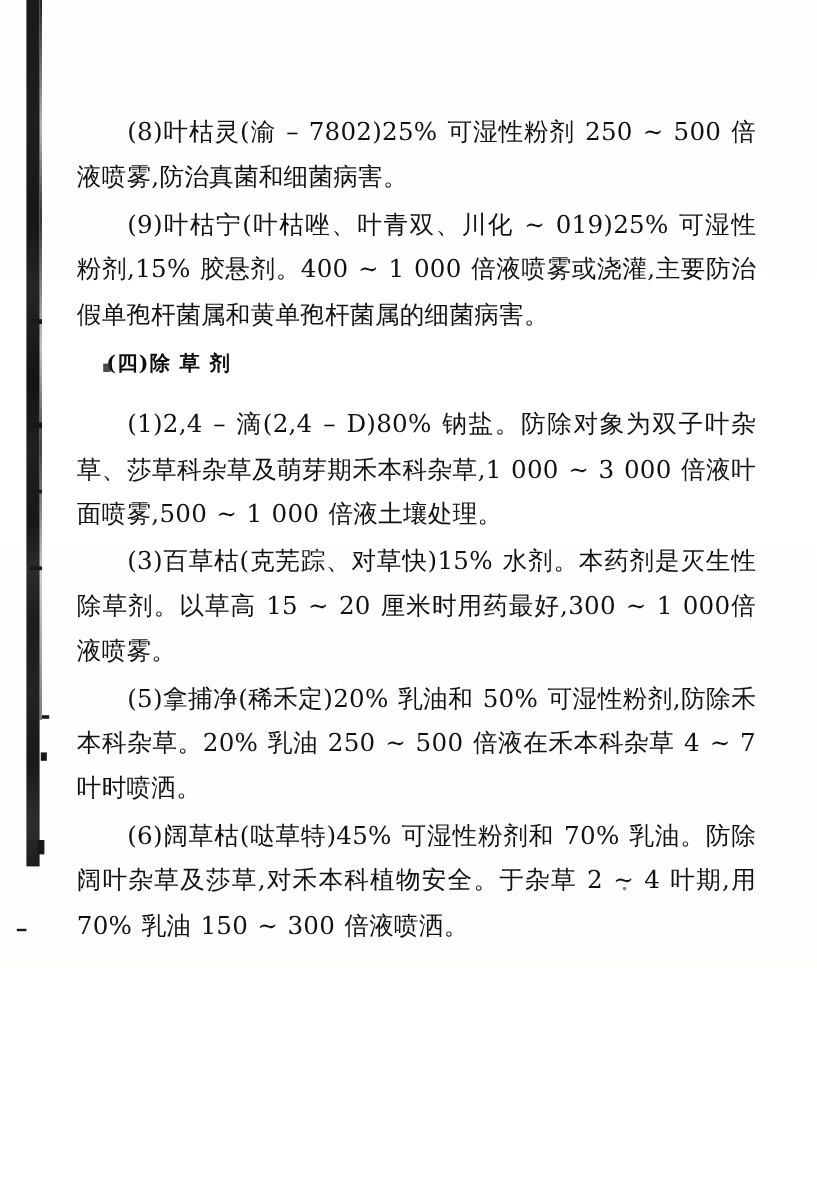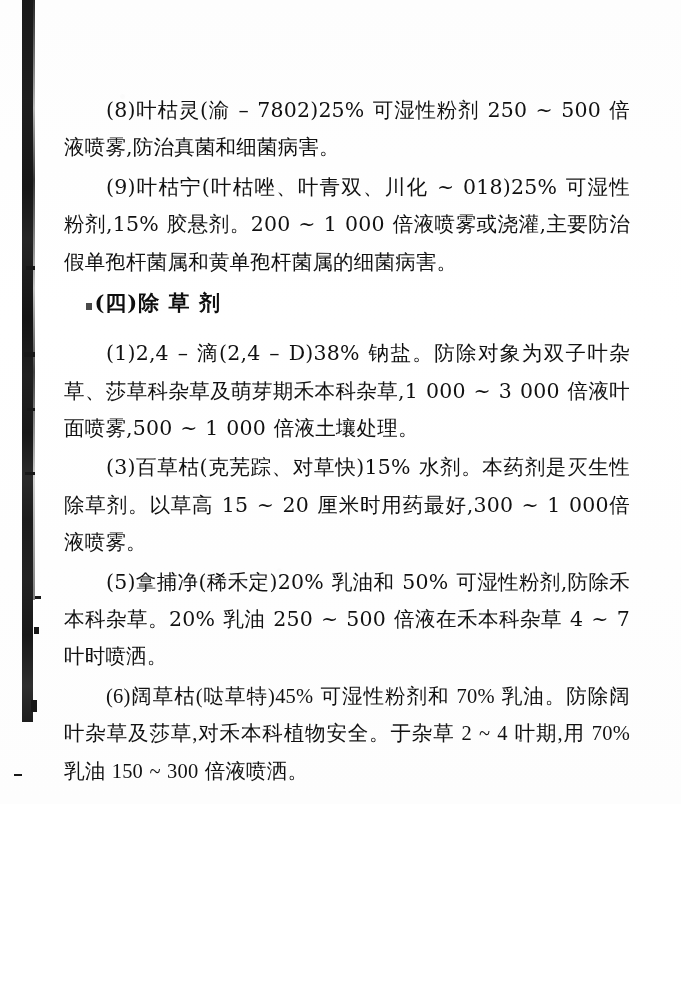--- a/index.html
+++ b/index.html
@@ -99,25 +99,25 @@
     line-height: 37.4px;
     text-align: justify;
     text-justify: inter-character;
     letter-spacing: 0.2px;
     word-spacing: 1px;
     text-indent: 2.05em;
     color: #111111;
     -webkit-font-smoothing: none;
   }
 
-  p.para:last-child { margin-bottom: 0; font-family: Liberation Serif, serif; }
+  p.para:last-child { margin-bottom: 0; }
 
   .heading {
     margin: 0 0 12px 0;
-    font-size: 21px;
+    font-size: 17px;
     line-height: 40px;
     font-weight: bold;
     text-indent: 1.45em;
     letter-spacing: 1px;
     color: #0e0e0e;
     position: relative;
   }
 
   
   .heading-speck {
@@ -191,28 +191,28 @@
   <div class="gutter-speck gs4"></div>
   <div class="gutter-speck gs5"></div>
   <div class="gutter-speck gs6"></div>
   <div class="gutter-speck gs7"></div>
   <div class="gutter-speck gs8"></div>
 
   <div class="textblock">
 
     <p class="para">(8)叶枯灵(渝 – 7802)25% 可湿性粉剂 250 ~ 500 倍液喷雾,防治真菌和细菌病害。</p>
 
-    <p class="para">(9)叶枯宁(叶枯唑、叶青双、川化 ~ 018)25% 可湿性粉剂,15% 胶悬剂。200 ~ 1 000 倍液喷雾或浇灌,主要防治假单孢杆菌属和黄单孢杆菌属的细菌病害。</p>
+    <p class="para">(9)叶枯宁(叶枯唑、叶青双、川化 ~ 019)25% 可湿性粉剂,15% 胶悬剂。400 ~ 1 000 倍液喷雾或浇灌,主要防治假单孢杆菌属和黄单孢杆菌属的细菌病害。</p>
 
     <div class="heading">
       <span class="heading-speck"></span>
       <span>(四)除  草  剂</span>
     </div>
 
-    <p class="para">(1)2,4 – 滴(2,4 – D)38% 钠盐。防除对象为双子叶杂草、莎草科杂草及萌芽期禾本科杂草,1 000 ~ 3 000 倍液叶面喷雾,500 ~ 1 000 倍液土壤处理。</p>
+    <p class="para">(1)2,4 – 滴(2,4 – D)80% 钠盐。防除对象为双子叶杂草、莎草科杂草及萌芽期禾本科杂草,1 000 ~ 3 000 倍液叶面喷雾,500 ~ 1 000 倍液土壤处理。</p>
 
 
     <p class="para">(3)百草枯(克芜踪、对草快)15% 水剂。本药剂是灭生性除草剂。以草高 15 ~ 20 厘米时用药最好,300 ~ 1 000倍液喷雾。</p>
 
 
     <p class="para">(5)拿捕净(稀禾定)20% 乳油和 50% 可湿性粉剂,防除禾本科杂草。20% 乳油 250 ~ 500 倍液在禾本科杂草 4 ~ 7 叶时喷洒。</p>
 
     <p class="para">(6)阔草枯(哒草特)45% 可湿性粉剂和 70% 乳油。防除阔叶杂草及莎草,对禾本科植物安全。于杂草 2 ~ 4 叶期,用 70% 乳油 150 ~ 300 倍液喷洒。</p>
 
   </div>

